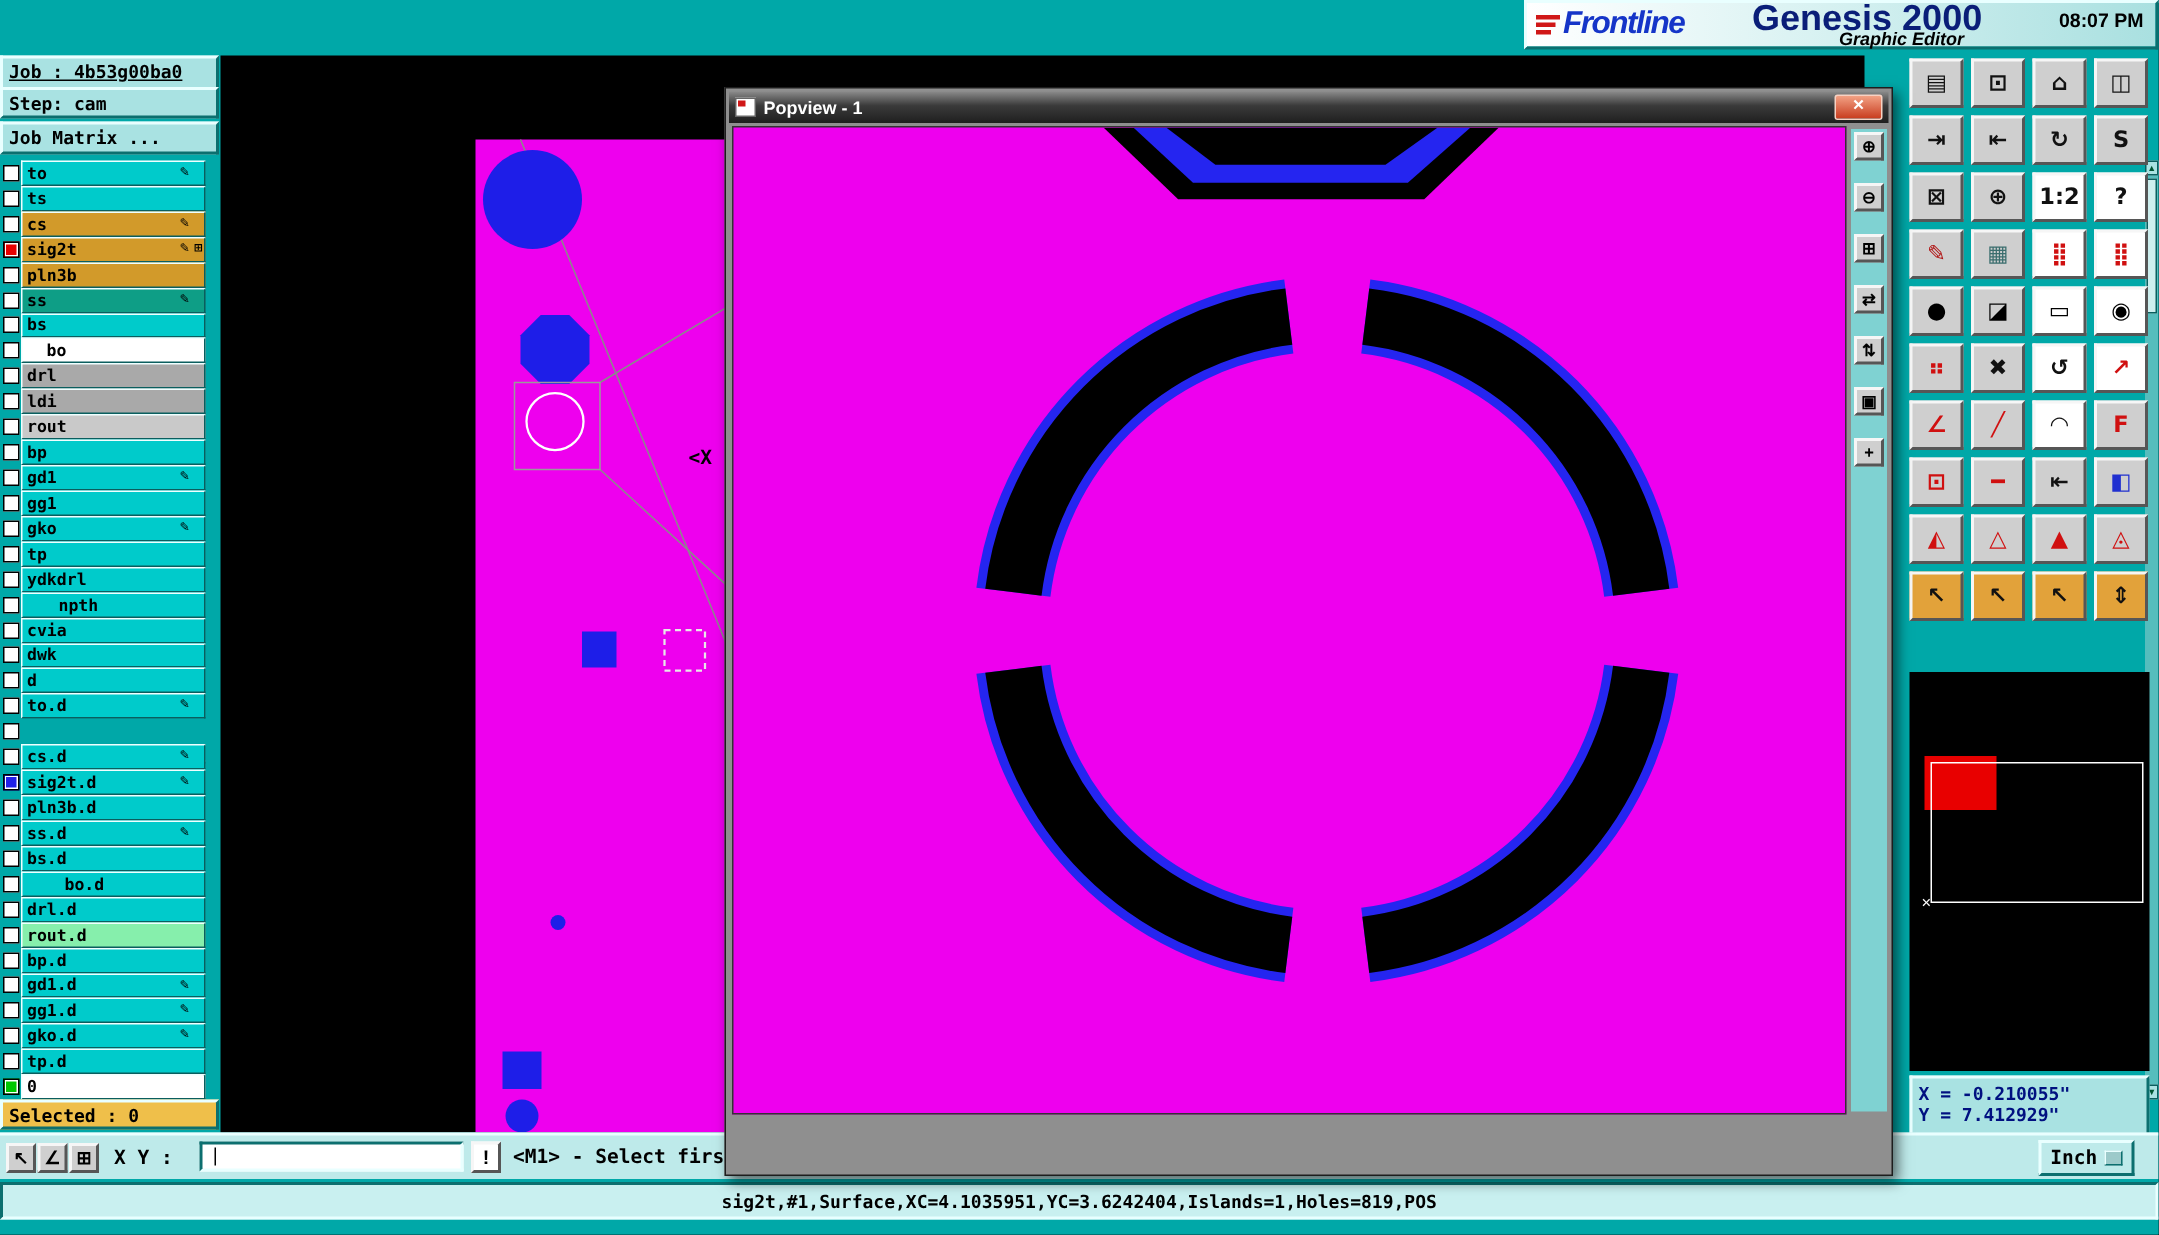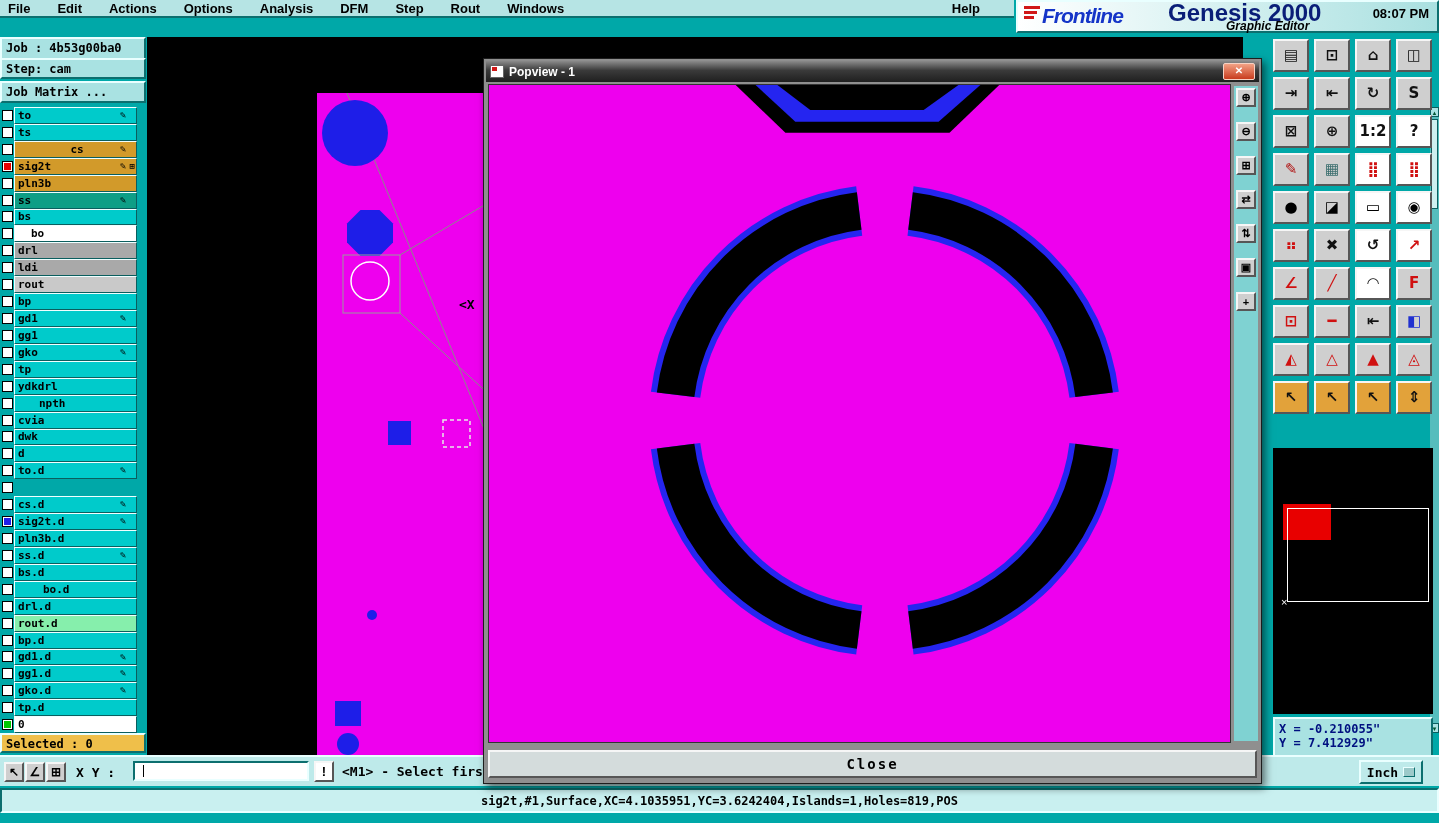--- a/index.html
+++ b/index.html
@@ -10,35 +10,35 @@
 
   
   #menubar{position:absolute;left:0;top:0;width:1014px;height:18px;background:#B6E4E4;
     border-bottom:2px solid #0C6F6F;display:flex;align-items:center;padding-left:8px;box-sizing:border-box;}
   #menu-items{display:flex;gap:27px;}
   .menu-item{font-size:13px;font-weight:bold;color:#000;cursor:default;white-space:nowrap;}
   #menu-help{margin-left:auto;margin-right:34px;font-size:13px;font-weight:bold;}
   #logo-box{position:absolute;left:1016px;top:0;width:423px;height:33px;
     background:linear-gradient(90deg,#ffffff 0%,#d9f2f2 45%,#a9e0e0 100%);
     border:2px solid;border-color:#E9FFFF #0C6F6F #0C6F6F #E9FFFF;box-sizing:border-box;}
-  #brand{position:absolute;left:6px;top:2px;display:flex;}
+  #brand{position:absolute;left:6px;top:2px;display:flex;align-items:center;}
   #brand-bars{display:inline-block;margin-right:2px;}
   #brand-bars i{display:block;height:3px;background:#D01818;margin:2px 0;}
   #brand-bars i:nth-child(1){width:16px;}
   #brand-bars i:nth-child(2){width:13px;}
   #brand-bars i:nth-child(3){width:10px;}
   #brand-text{font-size:21px;font-weight:bold;font-style:italic;color:#1535C8;letter-spacing:-1px;}
   #product{position:absolute;left:150px;top:-3px;font-size:24px;font-weight:bold;color:#0A1E78;white-space:nowrap;}
   #clock{position:absolute;right:8px;top:4px;font-size:13px;font-weight:bold;color:#000;}
   #subtitle{position:absolute;left:208px;top:17px;font-size:12px;font-weight:bold;font-style:italic;color:#000;}
 
   
   .lp-box{position:absolute;left:0;width:146px;background:#A9E2E2;box-sizing:border-box;
     font-size:12px;font-weight:bold;color:#000;padding:2px 4px;font-family:"DejaVu Sans Mono",monospace;}
-  #job-box{top:37px;height:37px;}
+  #job-box{top:37px;height:37px;text-decoration:underline;}
   #step-box{top:58px;height:21px;}
   #matrix-btn{top:81px;height:22px;cursor:pointer;}
   #layer-list{position:absolute;left:0;top:107px;width:146px;height:626px;background:#00A8A8;
     display:flex;flex-direction:column;box-sizing:border-box;padding-right:9px;}
   .layer-row{flex:1;display:flex;align-items:stretch;min-height:0;}
   .cb{width:14px;display:flex;align-items:center;justify-content:center;background:#00A8A8;}
   .cb-in{display:block;width:9px;height:9px;background:#fff;border:1px solid #000;box-shadow:inset 0 0 0 1px #fff;}
   .layer-label{flex:1;position:relative;border:1px solid;border-color:#EFFFFF #0A5E5E #0A5E5E #EFFFFF;
     font-family:"DejaVu Sans Mono",monospace;font-size:11px;font-weight:bold;color:#000;
     padding-left:3px;display:flex;align-items:center;overflow:hidden;}
@@ -115,43 +115,20 @@
   #popup-close-bar{position:absolute;left:4px;right:4px;bottom:5px;height:28px;background:#D4DCDC;
     border:2px solid;border-color:#F6F6F6 #565656 #565656 #F6F6F6;box-sizing:border-box;cursor:pointer;
     display:flex;align-items:center;justify-content:center;font-size:14px;font-weight:bold;
     font-family:"DejaVu Sans Mono",monospace;letter-spacing:2px;}
 </style>
 </head>
 <body>
 
 <div id="screen">
 
-  <div id="menubar">
-    <div id="menu-items">
-
-        <span class="menu-item">File</span>
-
-        <span class="menu-item">Edit</span>
-
-        <span class="menu-item">Actions</span>
-
-        <span class="menu-item">Options</span>
-
-        <span class="menu-item">Analysis</span>
-
-        <span class="menu-item">DFM</span>
-
-        <span class="menu-item">Step</span>
-
-        <span class="menu-item">Rout</span>
-
-        <span class="menu-item">Windows</span>
-      </div>
-    <span class="menu-item" id="menu-help">Help</span>
-  </div>
 
   <div id="logo-box">
     <div id="brand">
       <span id="brand-bars">
           <i></i>
           <i></i>
           <i></i>
         </span>
       <span id="brand-text">Frontline</span>
     </div>
@@ -184,21 +161,21 @@
         <span class="layer-label" style="background: rgb(0, 203, 203);">
           <span>ts</span>
 
         </span>
       </div>
 
       <div class="layer-row">
         <span class="cb">
           <span class="cb-in"></span>
         </span>
-        <span class="layer-label" style="background: rgb(210, 154, 42); justify-content: center;">
+        <span class="layer-label" style="background: rgb(210, 154, 42);">
           <span>cs</span>
           <span class="pencil">✎</span>
 
         </span>
       </div>
 
       <div class="layer-row">
         <span class="cb">
           <span class="cb-in" style="background: rgb(232, 0, 0);"></span>
         </span>
@@ -833,16 +810,15 @@
         </span>
 
         <span class="strip-btn">
           <span>▣</span>
         </span>
 
         <span class="strip-btn">
           <span>+</span>
         </span>
       </div>
-    <div id="popup-close-bar">Close</div>
   </div>
 
 </div>
 
 </body></html>

